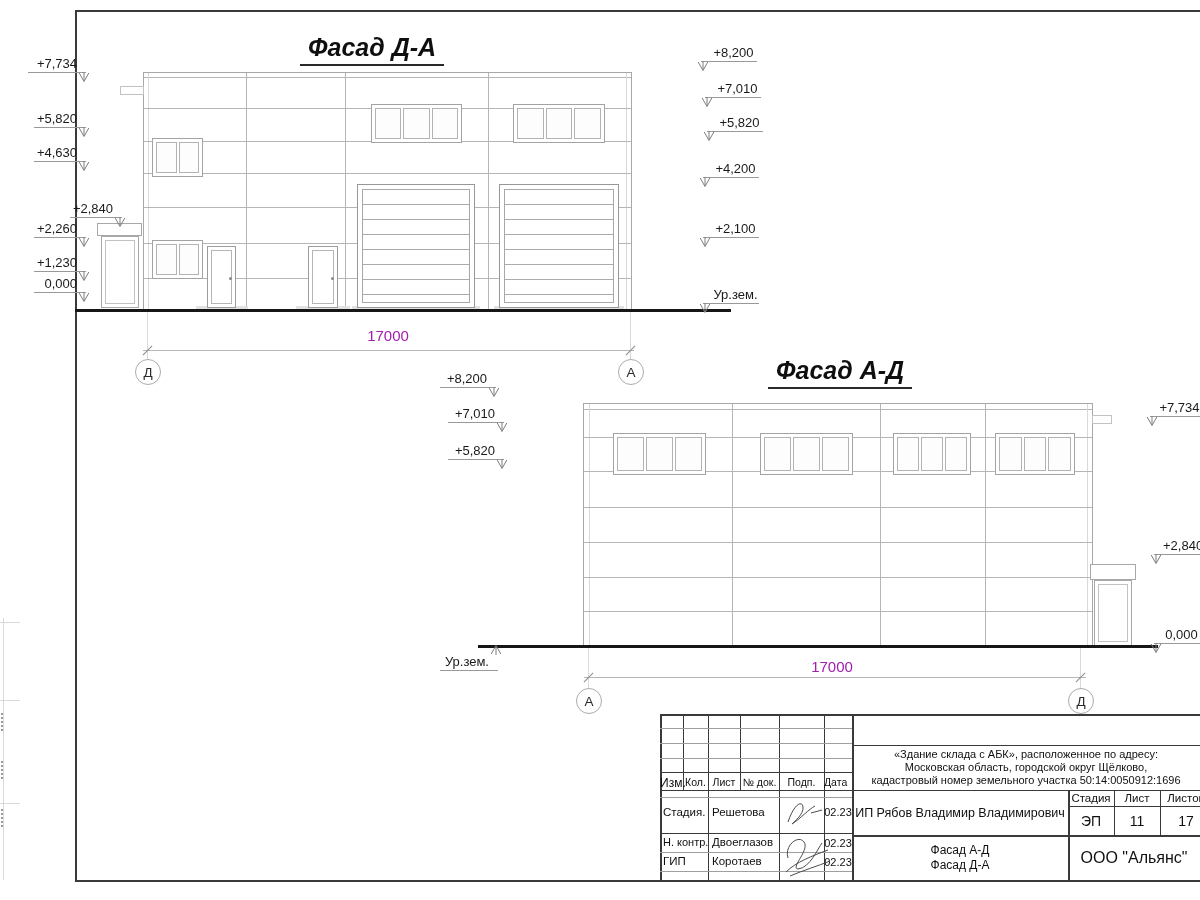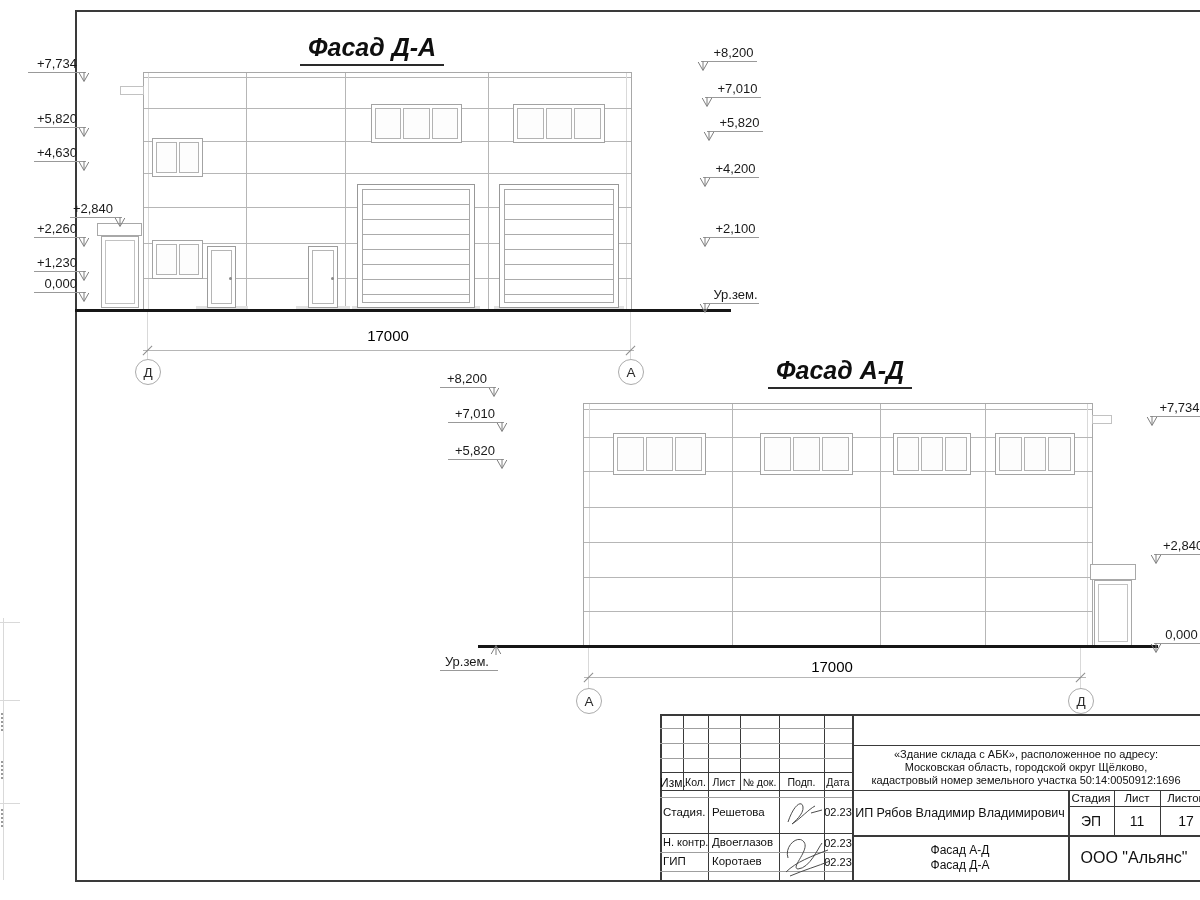--- a/index.html
+++ b/index.html
@@ -7,21 +7,21 @@
           font-family:"Liberation Sans",sans-serif;overflow:hidden}
   .lh{position:absolute;background:#b6b6b6;height:1px}
   .lv{position:absolute;background:#b6b6b6;width:1px}
   .lh.dark,.lv.dark{background:#3a3a3a}
   .lh.mid,.lv.mid{background:#9f9f9f}
   .lh.thick{height:2px}
   .lv.thick{width:2px}
   .lh.faint,.lv.faint{background:#d9d9d9}
   .rect{position:absolute;border:1px solid #a8a8a8;box-sizing:border-box;background:#fff}
   .rect.lite{border-color:#c2c2c2}
-  .txt{position:absolute;color:#000000;white-space:nowrap}
+  .txt{position:absolute;color:#a21caf;white-space:nowrap}
   .center{text-align:center}
   .ground{position:absolute;height:3px;background:#161616}
   .ftitle{position:absolute;font-size:25px;font-weight:bold;font-style:italic;color:#0f0f0f;
           border-bottom:2px solid #2a2a2a;padding:0 8px 2px 8px;white-space:nowrap}
   .mark{position:absolute}
   .mark .lbl{display:block;font-size:13px;color:#1a1a1a;border-bottom:1px solid #999;
              padding-bottom:1px;white-space:nowrap}
   .mark.ar .lbl{text-align:right;padding-right:9px}
   .mark.al .lbl{text-align:center;padding-left:9px}
   .mark .chev{position:absolute;top:100%;margin-top:-1px}
@@ -361,21 +361,21 @@
   <div class="lh mid" style="left:660px;top:871px;width:192px"></div>
   <div class="lh dark" style="left:852px;top:745px;width:348px"></div>
   <div class="lh dark" style="left:1068px;top:806px;width:132px"></div>
   <div class="lh dark thick" style="left:852px;top:835px;width:348px"></div>
 
   <div class="tb center" style="left:660px;top:776px;width:23px;font-size:12px">Изм.</div>
   <div class="tb center" style="left:683px;top:776px;width:25px;font-size:10.5px">Кол.</div>
   <div class="tb center" style="left:708px;top:776px;width:32px;font-size:10.5px">Лист</div>
   <div class="tb center" style="left:740px;top:776px;width:39px;font-size:10.5px">№ док.</div>
   <div class="tb center" style="left:779px;top:776px;width:45px;font-size:10.5px">Подп.</div>
-  <div class="tb center" style="left:824px;top:776px;width:28px;font-size:10.5px">Дата</div>
+  <div class="tb center" style="left:824px;top:776px;width:15px;font-size:10.5px">Дата</div>
 
   <div class="tb" style="left:663px;top:806px;font-size:11.5px">Стадия.</div>
   <div class="tb" style="left:712px;top:806px;font-size:11.5px">Решетова</div>
   <div class="tb center" style="left:824px;top:806px;width:28px;font-size:11px">02.23</div>
   <div class="tb" style="left:663px;top:836px;font-size:11px">Н. контр.</div>
   <div class="tb" style="left:712px;top:836px;font-size:11.5px">Двоеглазов</div>
   <div class="tb center" style="left:824px;top:837px;width:28px;font-size:11px">02.23</div>
   <div class="tb" style="left:663px;top:855px;font-size:11.5px">ГИП</div>
   <div class="tb" style="left:712px;top:855px;font-size:11.5px">Коротаев</div>
   <div class="tb center" style="left:824px;top:856px;width:28px;font-size:11px">02.23</div>

